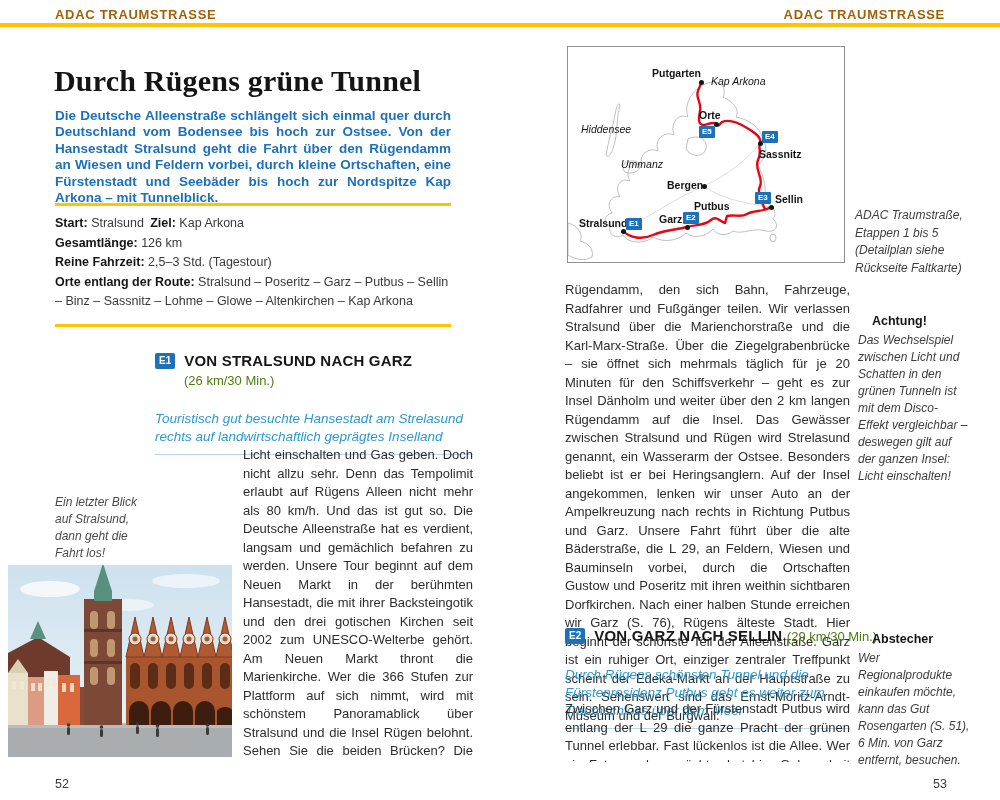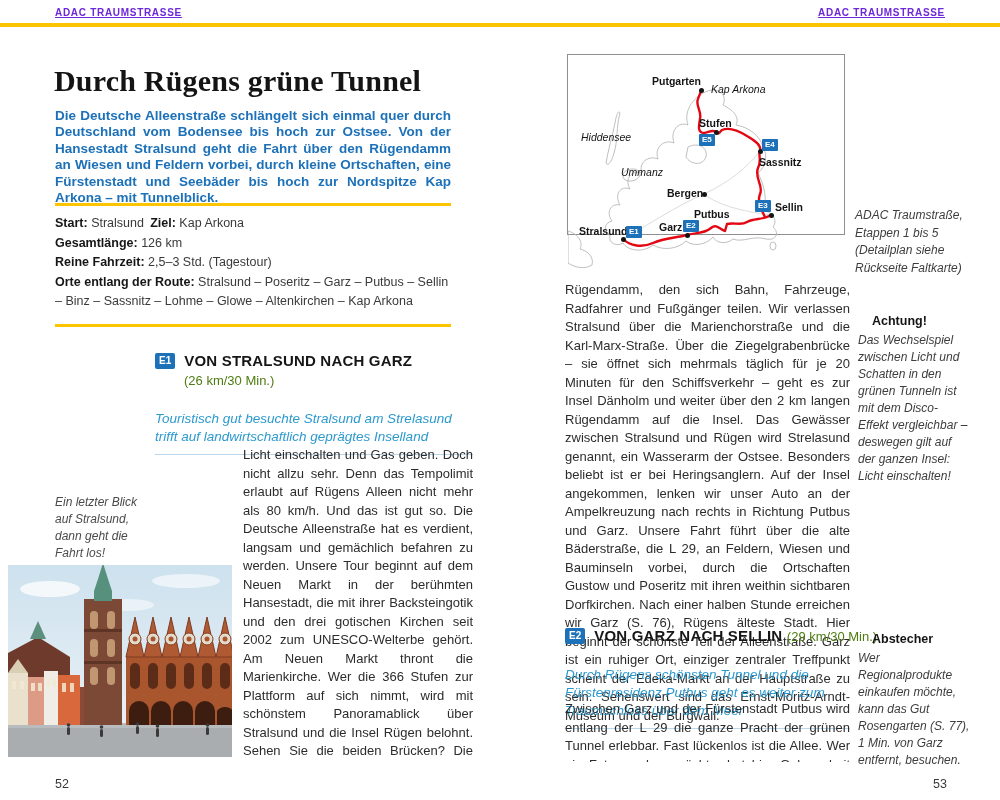--- a/index.html
+++ b/index.html
@@ -4,22 +4,22 @@
 <style>
   * { box-sizing: border-box; }
   html,body { margin:0; padding:0; }
   body {
     width:1000px; height:800px; position:relative; overflow:hidden;
     background:#ffffff;
     font-family:"Liberation Sans", sans-serif;
     -webkit-font-smoothing:antialiased;
   }
   .hdr {
-    position:absolute; top:7px; font-size:10px; font-weight:bold;
-    letter-spacing:.7px; color:#6d28d9;text-decoration:underline;
+    position:absolute; top:7px; font-size:13px; font-weight:bold;
+    letter-spacing:.7px; color:#a16207;
   }
   .hdr.left  { left:55px; }
   .hdr.right { right:55px; }
   .yellow-bar { position:absolute; top:23px; left:0; width:1000px; height:4px; background:#fdc500; }
 
   
   .title {
     position:absolute; left:54px; top:44px; width:430px;
     font-family:"Liberation Serif", serif; font-weight:bold;
     font-size:30px; color:#141414; letter-spacing:.2px;
@@ -69,21 +69,21 @@
     position:absolute; left:55px; top:494px; width:94px;
     font-style:italic; font-size:12px; line-height:17px; color:#4a4a4a;
   }
   .photo { position:absolute; left:8px; top:565px; width:224px; height:192px; }
   .pagenum { position:absolute; top:777px; font-size:12.5px; color:#3a3a3a; }
   .pagenum.left  { left:55px; }
   .pagenum.right { left:933px; }
 
   
   .map {
-    position:absolute; left:567px; top:54px; width:278px; height:181px;
+    position:absolute; left:567px; top:46px; width:278px; height:217px;
     border:1px solid #8f8f8f; background:#fff;
   }
   .map svg { position:absolute; left:0; top:0; }
   .map-overlay { position:absolute; left:0; top:0; width:100%; height:100%; }
   .map-label { position:absolute; font-size:10.5px; color:#141414; white-space:nowrap; }
   .map-label.bold   { font-weight:bold; }
   .map-label.italic { font-style:italic; }
   .map-dot {
     position:absolute; width:5px; height:5px; background:#141414; border-radius:50%;
   }
@@ -126,21 +126,21 @@
         <div class="fact-line"><b>Reine Fahrzeit:</b><span> 2,5–3 Std. (Tagestour)</span></div>
         <div class="fact-line"><b>Orte entlang der Route:</b><span> Stralsund – Poseritz – Garz – Putbus – Sellin – Binz – Sassnitz – Lohme – Glowe – Altenkirchen – Kap Arkona</span></div>
       </div>
   </div>
 
   <div class="stage-head stage1-head">
     <span class="badge">E1</span><span class="stage-title">VON STRALSUND NACH GARZ</span>
     <div class="dist-line stage-dist">(26 km/30 Min.)</div>
   </div>
 
-  <p class="subtitle stage1-sub">Touristisch gut besuchte Stralsund am Strelasund trifft auf landwirtschaftlich geprägtes Inselland</p>
+  <p class="subtitle stage1-sub">Touristisch gut besuchte Hansestadt am Strelasund rechts auf landwirtschaftlich geprägtes Inselland</p>
 
   <div class="margin-note-left">Ein letzter Blick auf Stralsund, dann geht die Fahrt los!</div>
 
   <div class="body-text body-left">
     <span class="float-spacer"></span><span>Licht einschalten und Gas geben. Doch nicht allzu sehr. Denn das Tempolimit erlaubt auf Rügens Alleen nicht mehr als 80 km/h. Und das ist gut so. Die Deutsche Alleenstraße hat es verdient, langsam und gemächlich befahren zu werden. Unsere Tour beginnt auf dem Neuen Markt in der berühmten Hansestadt, die mit ihrer Backsteingotik und den drei gotischen Kirchen seit 2002 zum UNESCO-Welterbe gehört. Am Neuen Markt thront die Marienkirche. Wer die 366 Stufen zur Plattform auf sich nimmt, wird mit schönstem Panoramablick über Stralsund und die Insel Rügen belohnt. Sehen Sie die beiden Brücken? Die Hochbrücke mit ihrem 127 m hohen Pylon ist eine technische Meisterleistung. Sie ist ausschließlich dem mobilisierten Verkehr vorbehalten. Wir entscheiden uns für den seit 1936 bestehenden alten</span>
   </div>
 
   <svg class="photo" viewBox="0 0 224 192" role="img" aria-label="Alter Markt in Stralsund mit Marienkirche und gotischem Rathaus">
     <defs>
       <linearGradient id="sky" x1="0" y1="0" x2="0" y2="1">
@@ -271,21 +271,21 @@
 
       <g fill="none" stroke="#e30613" stroke-width="2.4" stroke-linecap="round" stroke-linejoin="round">
         <path d="M55,184 C62,191 74,193 85,188 C96,183 107,183 119,180 C130,177 136,179 143,173 C149,168 152,175 157,176 L159,169 C166,167 173,171 179,167 C186,163 196,165 203,160"></path>
         <path d="M197,162 C193,154 189,147 192,139 C196,131 186,123 190,113 C194,105 190,101 192,96 C194,90 186,85 179,81 C171,76 161,72 154,75 C151,77 152,80 148,77 C144,74 140,78 136,78 C129,78 131,70 132,64 C134,56 127,50 130,44 C131,40 133,38 133,35"></path>
       </g>
     </svg>
     <div class="map-overlay" id="map-overlay">
         <span class="map-label bold" style="left: 84px; top: 20px;">Putgarten</span>
         <span class="map-dot" style="left: 131px; top: 33px;"></span>
         <span class="map-label italic" style="left: 143px; top: 28px;">Kap Arkona</span>
-        <span class="map-label bold" style="left: 131px; top: 62px;">Stufen</span>
+        <span class="map-label bold" style="left: 131px; top: 62px;">Orte</span>
         <span class="map-dot" style="left: 146px; top: 75px;"></span>
         <span class="map-label italic" style="left: 13px; top: 76px;">Hiddensee</span>
         <span class="map-label italic" style="left: 53px; top: 111px;">Ummanz</span>
         <span class="map-label bold" style="left: 99px; top: 132px;">Bergen</span>
         <span class="map-dot" style="left: 134px; top: 137px;"></span>
         <span class="map-label bold" style="left: 126px; top: 153px;">Putbus</span>
         <span class="map-label bold" style="left: 207px; top: 146px;">Sellin</span>
         <span class="map-dot" style="left: 201px; top: 158px;"></span>
         <span class="map-label bold" style="left: 191px; top: 101px;">Sassnitz</span>
         <span class="map-dot" style="left: 190px; top: 94px;"></span>
@@ -314,18 +314,18 @@
 
   <div class="body-text body-right2">Zwischen Garz und der Fürstenstadt Putbus wird entlang der L 29 die ganze Pracht der grünen Tunnel erlebbar. Fast lückenlos ist die Allee. Wer ein Foto machen möchte, hat hier Gelegenheit dazu. Von Garz nach</div>
 
   <div class="note note-achtung">
     <h4>Achtung!</h4>
     <div class="nt">Das Wechselspiel zwischen Licht und Schatten in den grünen Tunneln ist mit dem Disco-Effekt vergleichbar – deswegen gilt auf der ganzen Insel: Licht einschalten!</div>
   </div>
 
   <div class="note note-abstecher">
     <h4>Abstecher</h4>
-    <div class="nt">Wer Regionalprodukte einkaufen möchte, kann das Gut Rosengarten (S. 77), 1 Min. von Garz entfernt, besuchen.</div>
+    <div class="nt">Wer Regionalprodukte einkaufen möchte, kann das Gut Rosengarten (S. 51), 6 Min. von Garz entfernt, besuchen.</div>
   </div>
 
   <div class="pagenum right">53</div>
 
 </div>
 
 </body></html>

